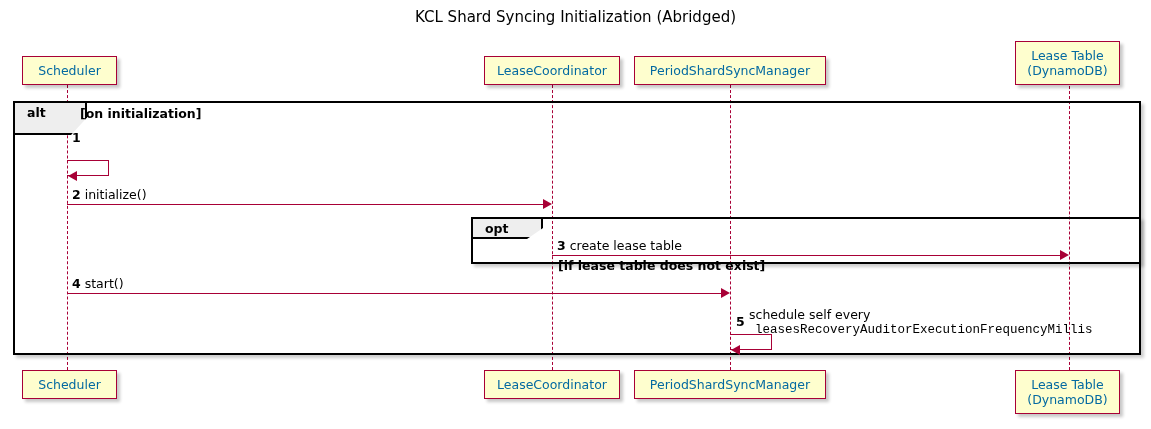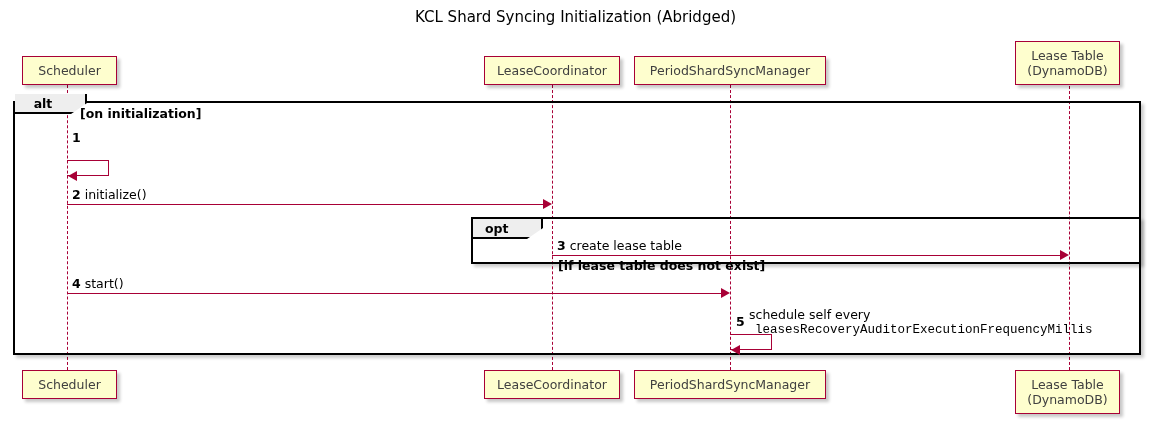--- a/index.html
+++ b/index.html
@@ -27,21 +27,21 @@
     color: #000000;
     white-space: nowrap;
   }
 
   
   .participant {
     position: absolute;
     box-sizing: border-box;
     background: #FEFECE;
     border: 1.5px solid #A80036;
-    color: #404040;
+    color: #0369a1;
     font-size: 12.5px;
     text-align: center;
     line-height: 15px;
     display: flex;
     flex-direction: column;
     align-items: center;
     justify-content: center;
     box-shadow: 3px 3px 3px rgba(0,0,0,0.22);
     padding: 0 6px;
     white-space: nowrap;
@@ -145,21 +145,21 @@
   </div>
   <div class="participant" style="left:634px; top:56px; width:192px; height:29px;">
     <span class="pline">PeriodShardSyncManager</span>
   </div>
   <div class="participant" style="left:1015px; top:41px; width:105px; height:44px;">
     <span class="pline">Lease Table</span>
     <span class="pline">(DynamoDB)</span>
   </div>
 
   <div class="frame" style="left:13px; top:101px; width:1128px; height:254px;"></div>
-  <div class="frame-label" style="left:15px; top:94px; width:72px; height:20px;text-align:center;">alt</div>
+  <div class="frame-label" style="left:15px; top:103px; width:72px; height:32px;">alt</div>
   <div class="frame-cond" style="left:80px; top:107px;">[on initialization]</div>
 
   <div class="frame" style="left:471px; top:217px; width:670px; height:47px;"></div>
   <div class="frame-label" style="left:473px; top:219px; width:70px; height:20px;">opt</div>
   <div class="frame-cond" style="left:558px; top:223px;margin-top:36px;">[if lease table does not exist]</div>
 
   <div class="msg-label" style="left:72px; top:131px;">
     <span class="msg-num">1</span>
   </div>
   <div class="self-box" style="left:67px; top:160px; width:42px; height:16px;"></div>

